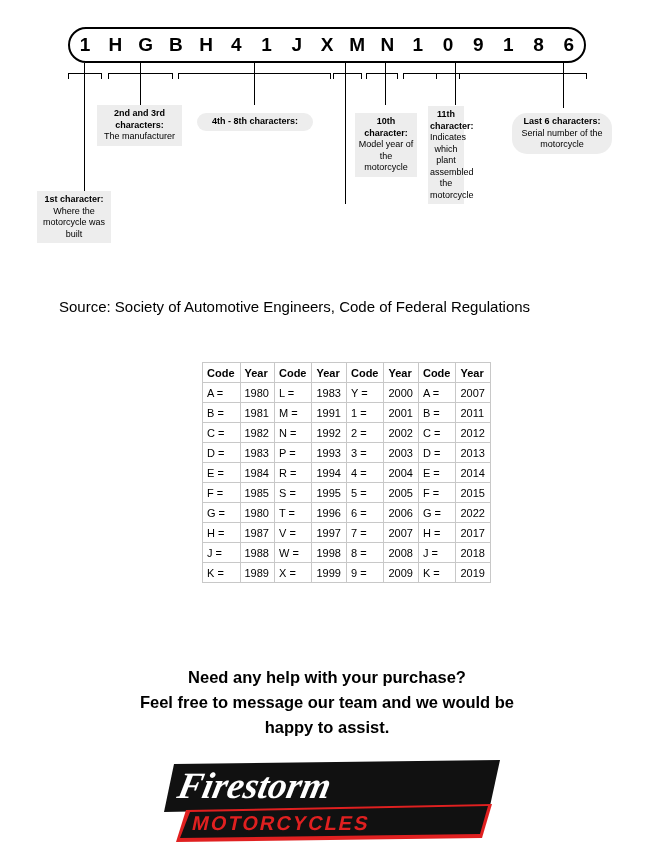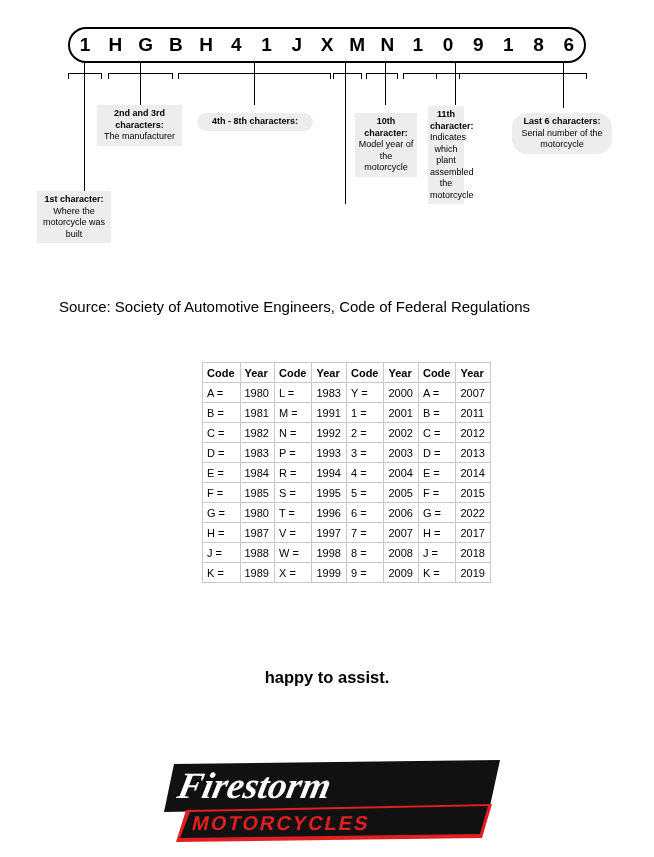--- a/index.html
+++ b/index.html
@@ -339,20 +339,22 @@
         <td class="code">9 =</td>
         <td class="year">2009</td>
         <td class="code">K =</td>
         <td class="year">2019</td>
       </tr>
     </tbody>
   </table>
 </div>
 
 <div id="help-text">
+  <div>Need any help with your purchase?</div>
+  <div>Feel free to message our team and we would be</div>
   <div>happy to assist.</div>
 </div>
 
 <div id="logo">
   <svg width="340" height="82" viewBox="0 0 340 82" xmlns="http://www.w3.org/2000/svg">
     <defs>
       
     </defs>
 
     <polygon points="14,4 340,0 330,46 4,52" fill="#111111"></polygon>

